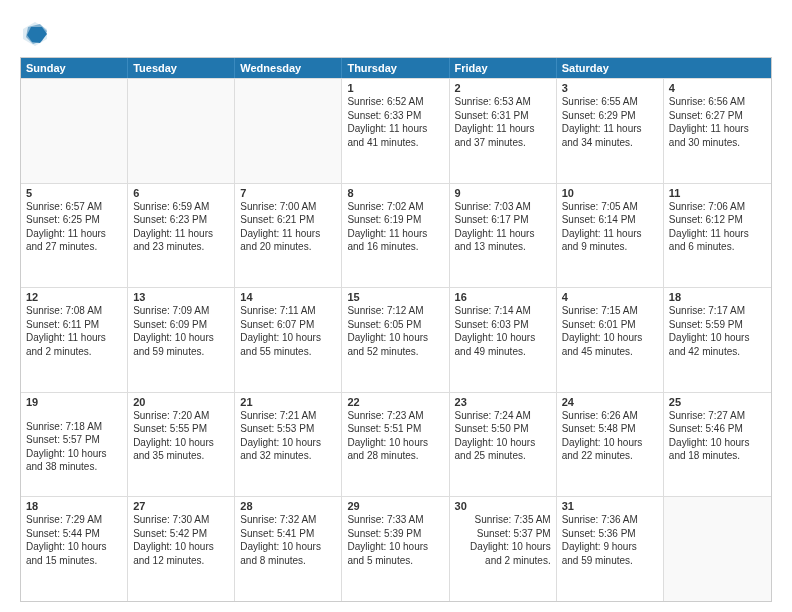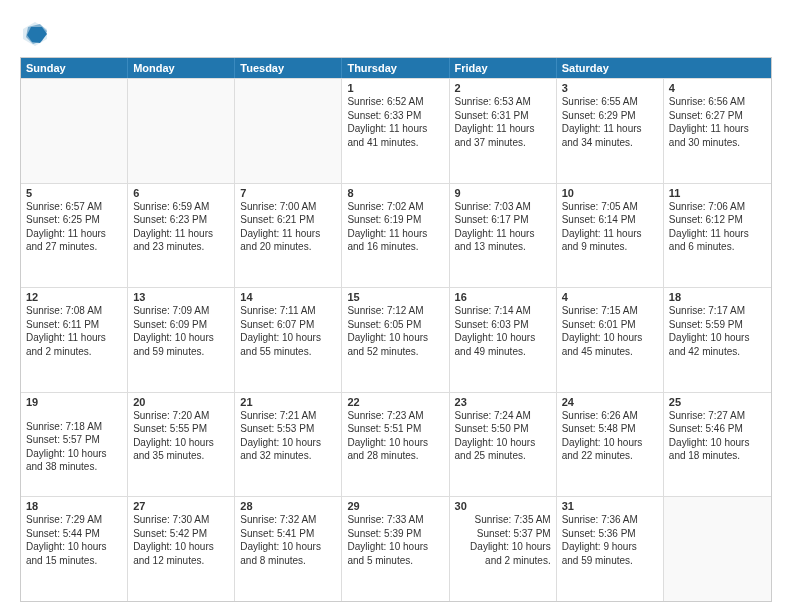--- a/index.html
+++ b/index.html
@@ -131,22 +131,22 @@
     </div>
     <div class="title-block">
       <div class="month-title"></div>
       <div class="subtitle"></div>
     </div>
   </div>
 
   <div class="calendar">
     <div class="cal-header">
     <div class="cal-header-cell">Sunday</div>
-        <div class="cal-header-cell">Monday</div>
         <div class="cal-header-cell">Tuesday</div>
+        <div class="cal-header-cell">Wednesday</div>
         <div class="cal-header-cell">Thursday</div>
         <div class="cal-header-cell">Friday</div>
         <div class="cal-header-cell">Saturday</div>
       </div>
     <div class="cal-body">
     <div class="cal-row">
           <div class="cal-cell empty"></div>
           <div class="cal-cell empty"></div>
           <div class="cal-cell empty"></div>
           <div class="cal-cell">

